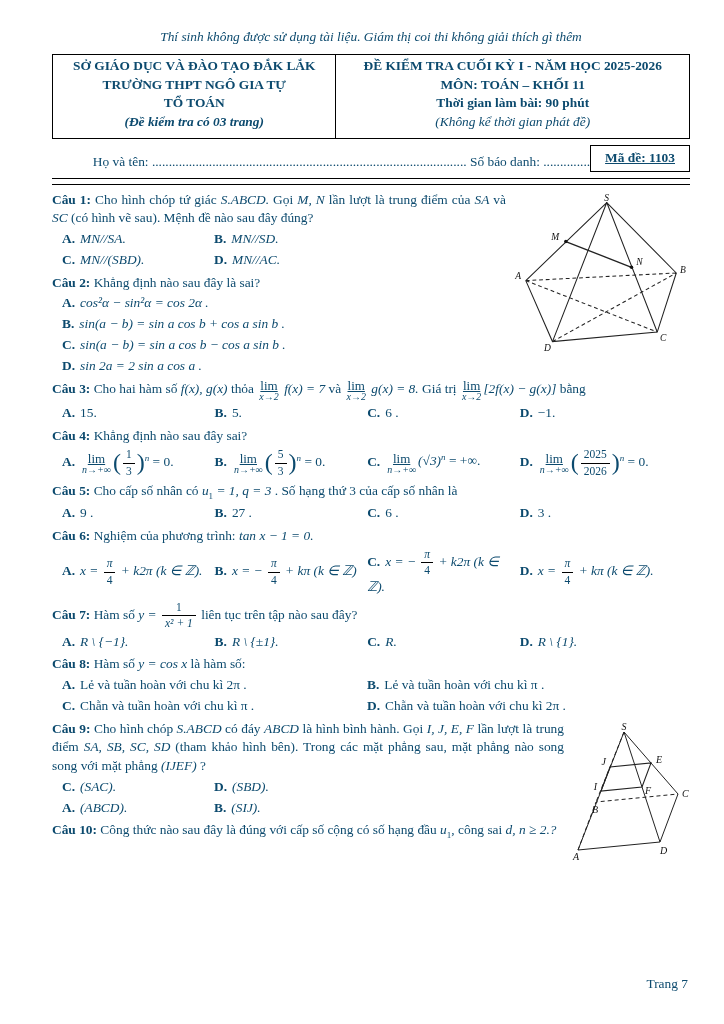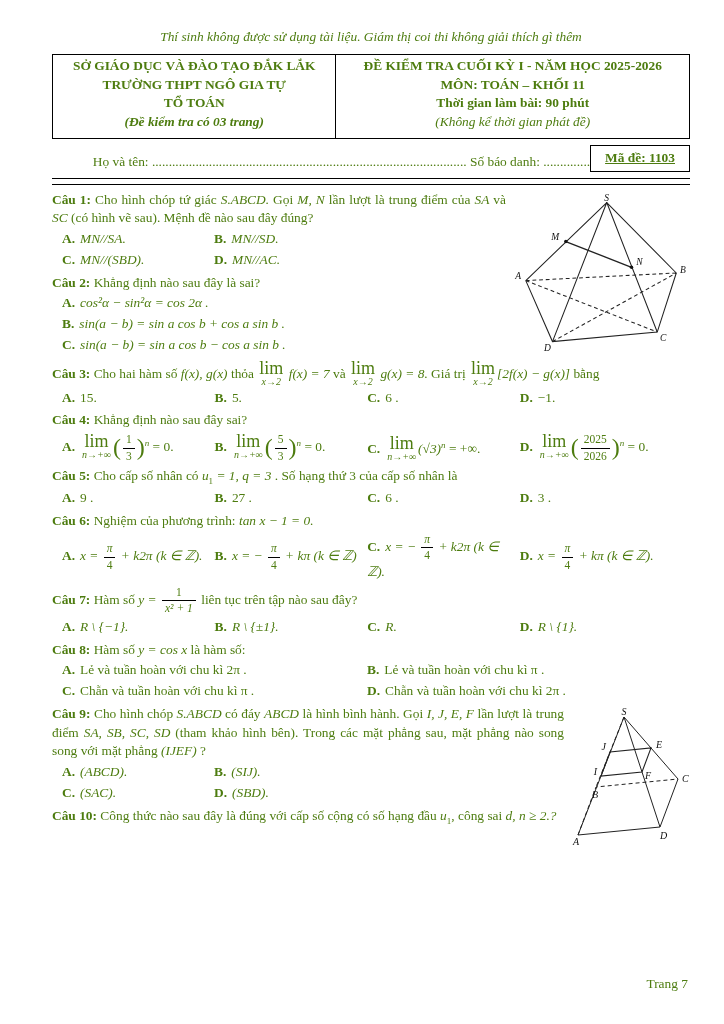--- a/index.html
+++ b/index.html
@@ -1,18 +1,18 @@
 <!DOCTYPE html>
 <html><head>
 <meta charset="utf-8">
 <style>
   html,body { margin:0; padding:0; background:#fff; }
   .page {
     position:relative; width:724px; height:1024px; box-sizing:border-box;
-    padding:28px 34px 0 52px; overflow:hidden; background:#fff; color:#4d7c0f;
+    padding:28px 34px 0 52px; overflow:hidden; background:#fff; color:#0c4a6e;
     font-family:"Liberation Serif", serif; font-size:13.4px; line-height:1.4;
   }
   .topnote { text-align:center; font-style:italic; margin:0 0 7px 0; }
   table.hdr { width:100%; border-collapse:collapse; text-align:center; font-weight:bold; }
   table.hdr td { border:1.6px solid #000; padding:2px 4px 6px; vertical-align:top; }
   td.hleft { width:44.5%; }
   .it { font-style:italic; }
   .nb { font-weight:normal; }
   .namerow { display:flex; justify-content:flex-end; align-items:center; margin-top:6px; }
   .nameleft { padding-top:8px; }
@@ -25,21 +25,21 @@
   .ql { font-weight:bold; }
   .m { font-style:italic; }
   .oprow { margin:2px 0 2px 10px; }
   .ol { font-weight:bold; margin-right:5px; }
   .opt2 { display:inline-block; width:152px; }
   .opt2w { display:inline-block; width:305px; }
   .row4 { display:flex; align-items:center; margin:2px 0 2px 10px; }
   .row4 > .opt { flex:0 0 24.3%; }
   .row4 > .opt:last-child { flex:1 1 auto; }
   .lim { display:inline-block; text-align:center; vertical-align:-7px; line-height:1; margin:0 2px; }
-  .lim .lw { display:block; font-style:normal; font-size:18px; }
+  .lim .lw { display:block; font-style:normal; font-size:13px;text-decoration:underline; }
   .lim .ls { display:block; font-size:10px; font-style:italic; margin-top:0; }
   .frac { display:inline-block; text-align:center; vertical-align:middle; line-height:1; margin:0 2px; }
   .frac .fn { display:block; font-size:11.5px; padding:1px 3px 2px; border-bottom:1px solid #000; }
   .frac .fd { display:block; font-size:11.5px; padding:2px 3px 1px; }
   .bigp { font-size:24px; vertical-align:middle; line-height:.9; font-style:normal; }
   sup.exp { font-size:9px; font-style:italic; }
   sub.s1 { font-size:9px; }
   .fig { float:right; margin:2px 0 3px 8px; }
   .figtext text { font-family:"Liberation Serif", serif; font-size:10px; font-style:italic; fill:#111; }
   .footer { position:absolute; right:36px; bottom:30px; }
@@ -113,20 +113,21 @@
     <div class="oprow">
       <span class="opt2"><b class="ol">C.</b><span class="m">MN//(SBD).</span></span><span class="opt2"><b class="ol">D.</b><span class="m">MN//AC.</span></span>
     </div>
   </div>
 
   <div class="q">
     <p class="stem"><b class="ql">Câu 2:</b><span> Khẳng định nào sau đây là sai?</span></p>
     <div class="oprow"><b class="ol">A.</b><span class="m">cos²α − sin²α = cos 2α .</span></div>
     <div class="oprow"><b class="ol">B.</b><span class="m">sin(a − b) = sin a cos b + cos a sin b .</span></div>
     <div class="oprow"><b class="ol">C.</b><span class="m">sin(a − b) = sin a cos b − cos a sin b .</span></div>
+    <div class="oprow"><b class="ol">D.</b><span class="m">sin 2a = 2 sin a cos a .</span></div>
   </div>
 
   <div class="q">
     <p class="stem"><b class="ql">Câu 3:</b><span> Cho hai hàm số </span><span class="m">f(x), g(x)</span><span> thỏa </span><span class="lim"><span class="lw">lim</span><span class="ls">x→2</span></span> <span class="m">f(x) = 7</span><span> và </span><span class="lim"><span class="lw">lim</span><span class="ls">x→2</span></span> <span class="m">g(x) = 8.</span><span> Giá trị </span><span class="lim"><span class="lw">lim</span><span class="ls">x→2</span></span><span class="m">[2f(x) − g(x)]</span><span> bằng</span></p>
     <div class="row4">
       <span class="opt"><b class="ol">A.</b><span>15.</span></span>
       <span class="opt"><b class="ol">B.</b><span>5.</span></span>
       <span class="opt"><b class="ol">C.</b><span>6 .</span></span>
       <span class="opt"><b class="ol">D.</b><span>−1.</span></span>
     </div>
@@ -198,25 +199,25 @@
         <text x="110" y="75">C</text>
         <text x="88" y="132">D</text>
         <text x="25" y="68" text-anchor="end">I</text>
         <text x="34" y="43" text-anchor="end">J</text>
         <text x="84" y="41">E</text>
         <text x="73" y="72">F</text>
       </g>
     </svg>
     <p class="stem"><b class="ql">Câu 9:</b><span> Cho hình chóp </span><span class="m">S.ABCD</span><span> có đáy </span><span class="m">ABCD</span><span> là hình bình hành. Gọi </span><span class="m">I, J, E, F</span><span> lần lượt là trung điểm </span><span class="m">SA, SB, SC, SD</span><span> (tham khảo hình bên). Trong các mặt phẳng sau, mặt phẳng nào song song với mặt phẳng </span><span class="m">(IJEF)</span><span> ?</span></p>
     <div class="oprow">
+      <span class="opt2"><b class="ol">C.</b><span class="m">(SAC).</span></span><span class="opt2"><b class="ol">D.</b><span class="m">(SBD).</span></span>
+    </div>
+    <div class="oprow">
       <span class="opt2"><b class="ol">A.</b><span class="m">(ABCD).</span></span><span class="opt2"><b class="ol">B.</b><span class="m">(SIJ).</span></span>
     </div>
-    <div class="oprow">
-      <span class="opt2"><b class="ol">C.</b><span class="m">(SAC).</span></span><span class="opt2"><b class="ol">D.</b><span class="m">(SBD).</span></span>
-    </div>
   </div>
 
   <div class="q">
     <p class="stem"><b class="ql">Câu 10:</b><span> Công thức nào sau đây là đúng với cấp số cộng có số hạng đầu </span><span class="m">u</span><sub class="s1">1</sub><span>, công sai </span><span class="m">d, </span><span class="m">n ≥ 2.?</span></p>
   </div>
 
   <div class="footer">Trang 7</div>
 
 </div>
 

